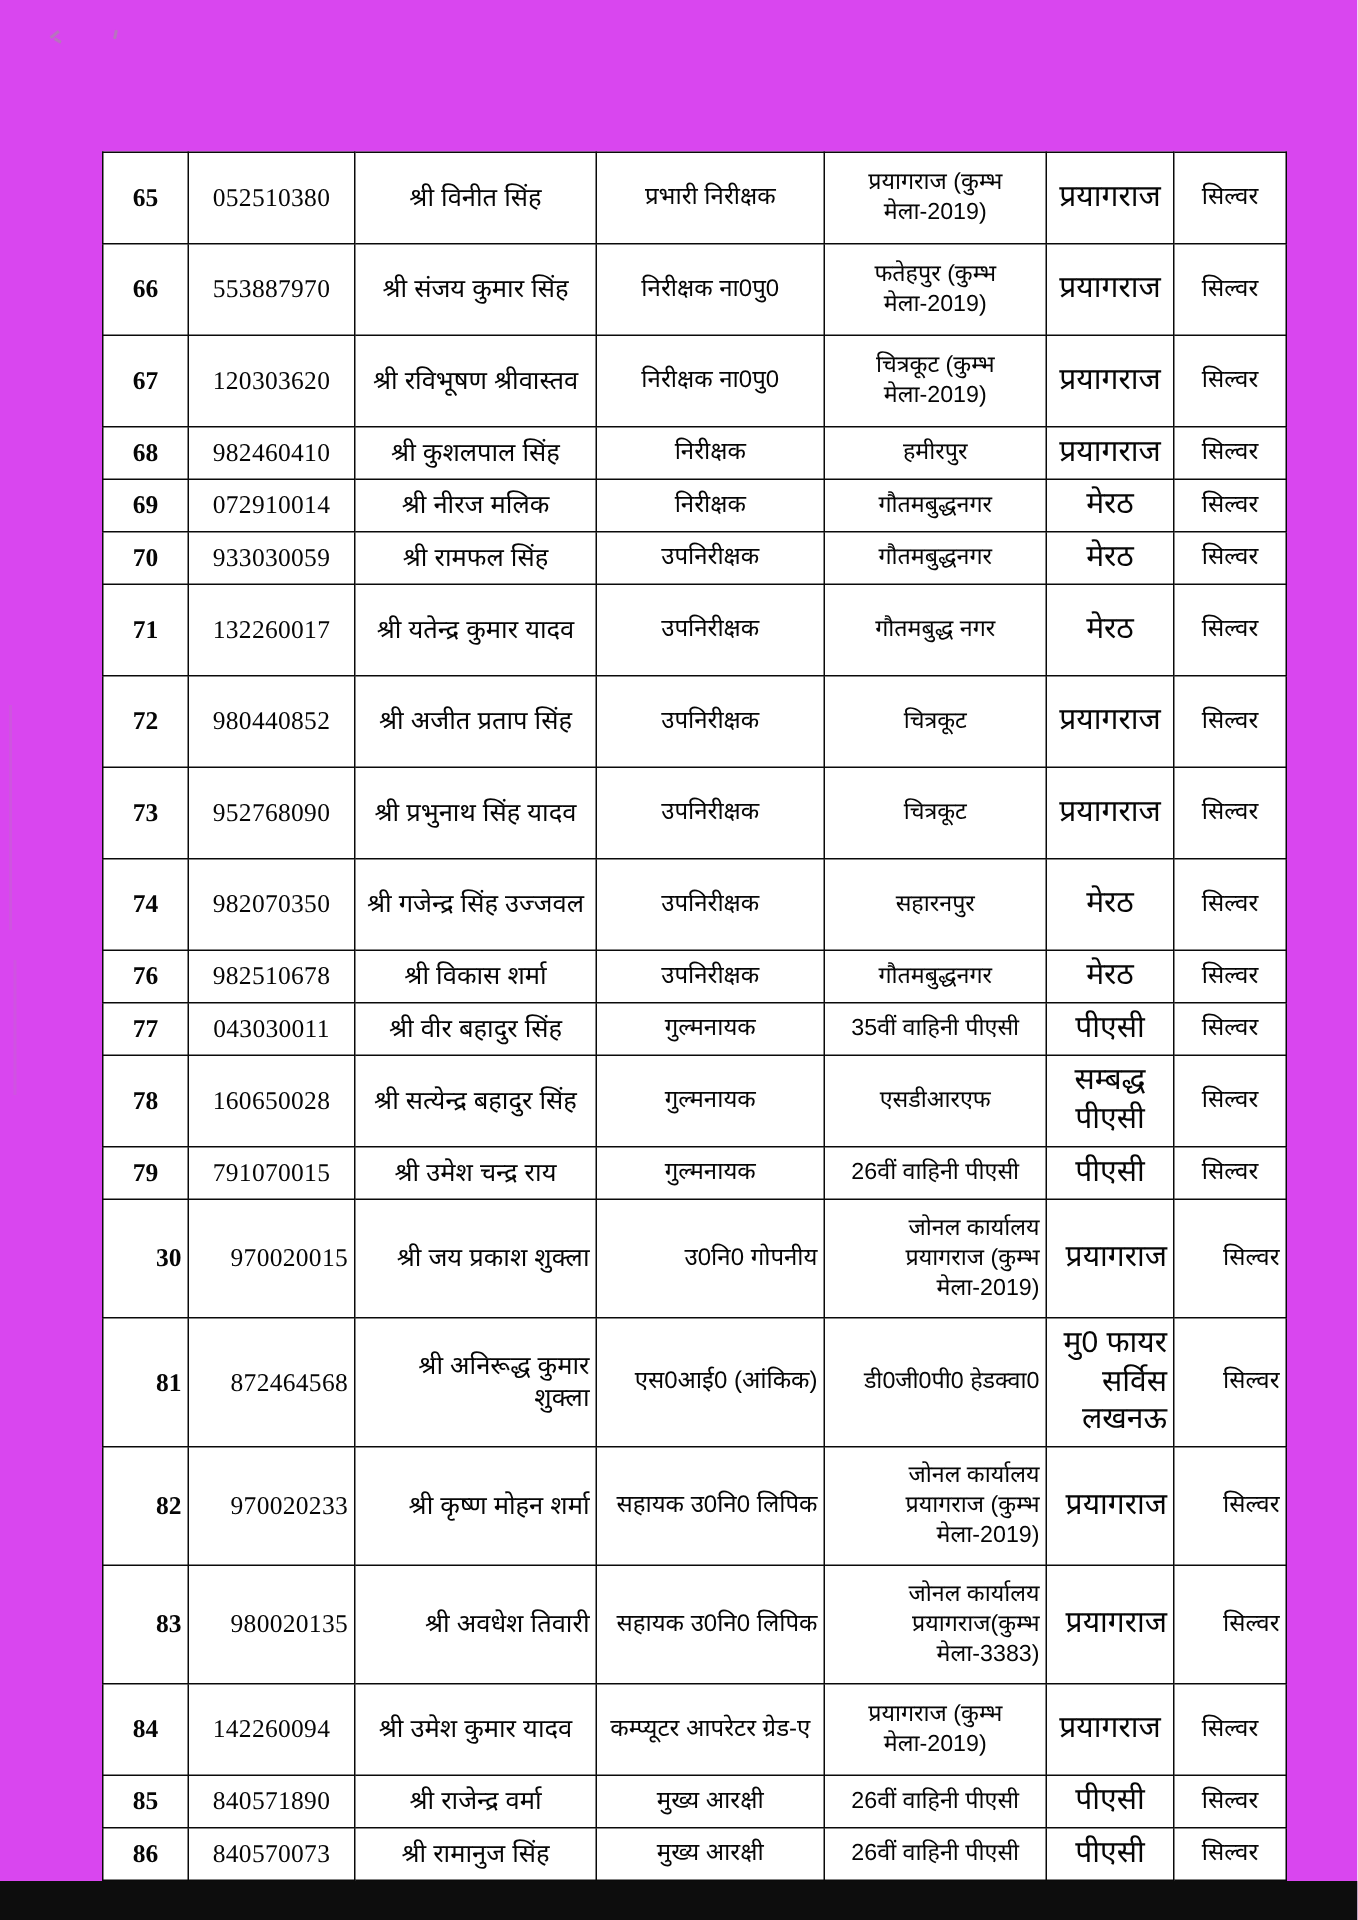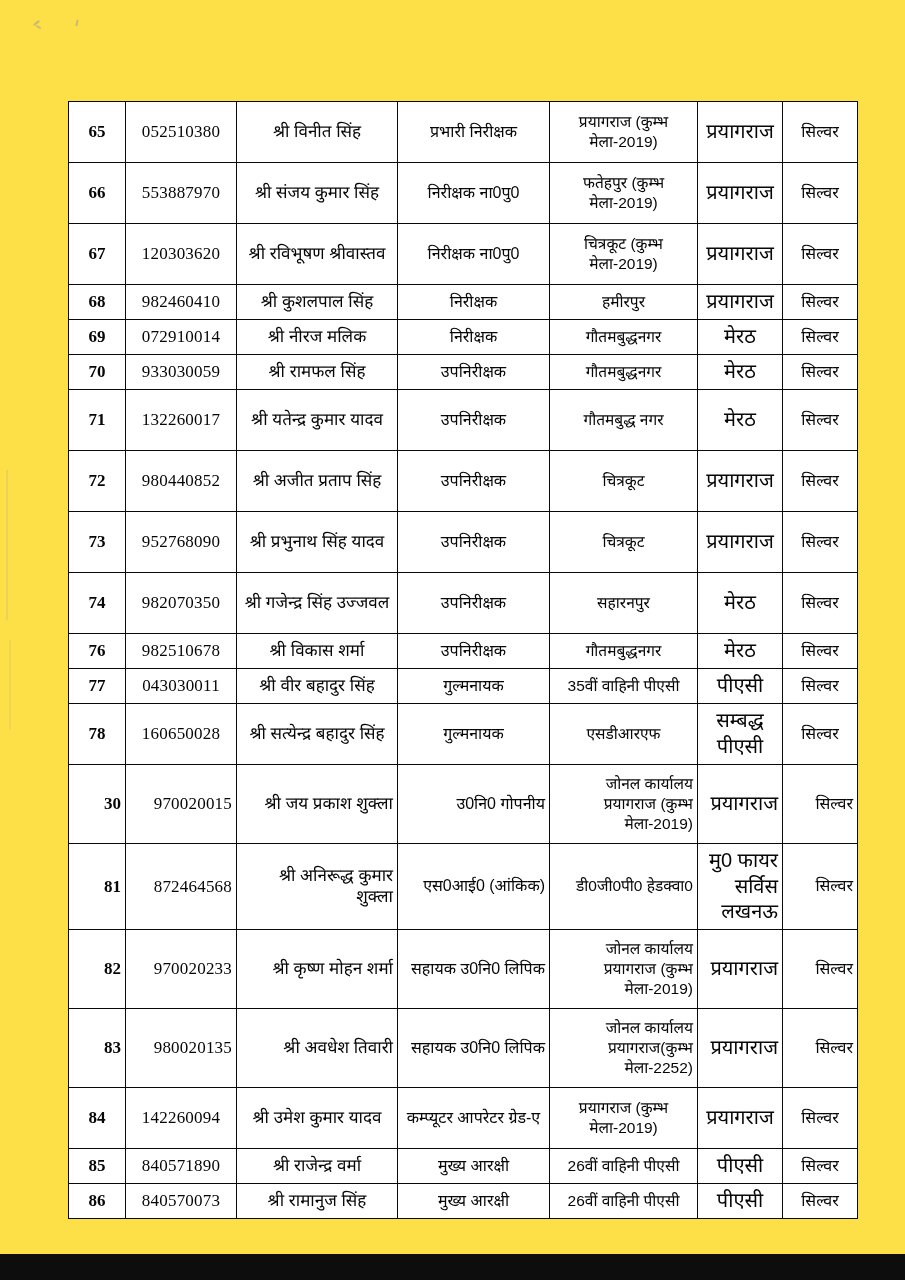--- a/index.html
+++ b/index.html
@@ -13,21 +13,21 @@
     height: 1280px;
     position: relative;
     font-family: "Liberation Serif", "DejaVu Serif", serif;
     overflow: hidden;
   }
 
   
   .page {
     position: absolute;
     inset: 0;
-    background: #fde047;
+    background: #d946ef;
   }
 
   
   .speck {
     position: absolute;
     background: #9a9a96;
     opacity: .55;
   }
   .speck.s1 { left: 33px;  top: 22px;  width: 7px;  height: 2px; transform: rotate(-38deg); }
   .speck.s2 { left: 36px;  top: 26px;  width: 5px;  height: 2px; transform: rotate(30deg); }
@@ -241,20 +241,29 @@
           </tr>
           <tr class="h-tall">
             <td class="sl">78</td>
             <td class="id">160650028</td>
             <td class="name">श्री सत्येन्द्र बहादुर सिंह</td>
             <td class="desig">गुल्मनायक</td>
             <td class="unit">एसडीआरएफ</td>
             <td class="dist">सम्बद्ध पीएसी</td>
             <td class="award">सिल्वर</td>
           </tr>
+          <tr class="h-short">
+            <td class="sl">79</td>
+            <td class="id">791070015</td>
+            <td class="name">श्री उमेश चन्द्र राय</td>
+            <td class="desig">गुल्मनायक</td>
+            <td class="unit">26वीं वाहिनी पीएसी</td>
+            <td class="dist">पीएसी</td>
+            <td class="award">सिल्वर</td>
+          </tr>
           <tr class="h-xtall">
             <td class="sl">30</td>
             <td class="id">970020015</td>
             <td class="name">श्री जय प्रकाश शुक्ला</td>
             <td class="desig">उ0नि0 गोपनीय</td>
             <td class="unit">जोनल कार्यालय प्रयागराज (कुम्भ मेला-2019)</td>
             <td class="dist">प्रयागराज</td>
             <td class="award">सिल्वर</td>
           </tr>
           <tr class="h-xtall">
@@ -273,21 +282,21 @@
             <td class="desig">सहायक उ0नि0 लिपिक</td>
             <td class="unit">जोनल कार्यालय प्रयागराज (कुम्भ मेला-2019)</td>
             <td class="dist">प्रयागराज</td>
             <td class="award">सिल्वर</td>
           </tr>
           <tr class="h-xtall">
             <td class="sl">83</td>
             <td class="id">980020135</td>
             <td class="name">श्री अवधेश तिवारी</td>
             <td class="desig">सहायक उ0नि0 लिपिक</td>
-            <td class="unit">जोनल कार्यालय प्रयागराज(कुम्भ मेला-2252)</td>
+            <td class="unit">जोनल कार्यालय प्रयागराज(कुम्भ मेला-3383)</td>
             <td class="dist">प्रयागराज</td>
             <td class="award">सिल्वर</td>
           </tr>
           <tr class="h-tall">
             <td class="sl">84</td>
             <td class="id">142260094</td>
             <td class="name">श्री उमेश कुमार यादव</td>
             <td class="desig">कम्प्यूटर आपरेटर ग्रेड-ए</td>
             <td class="unit">प्रयागराज (कुम्भ मेला-2019)</td>
             <td class="dist">प्रयागराज</td>

